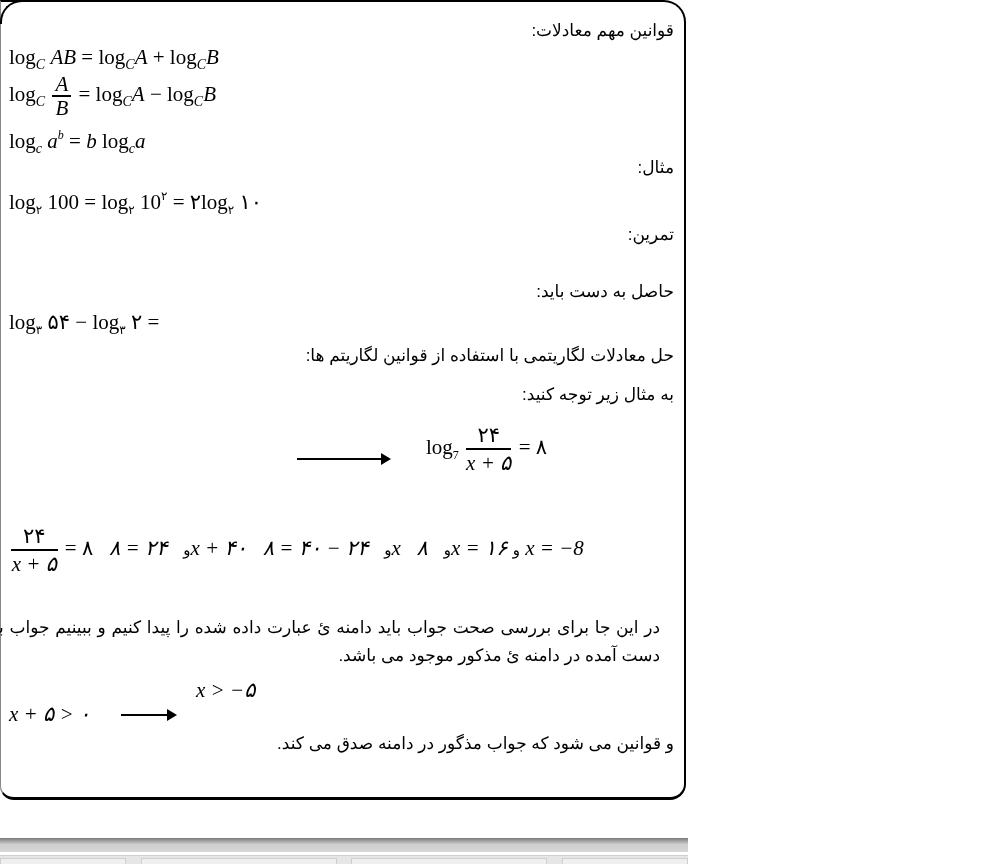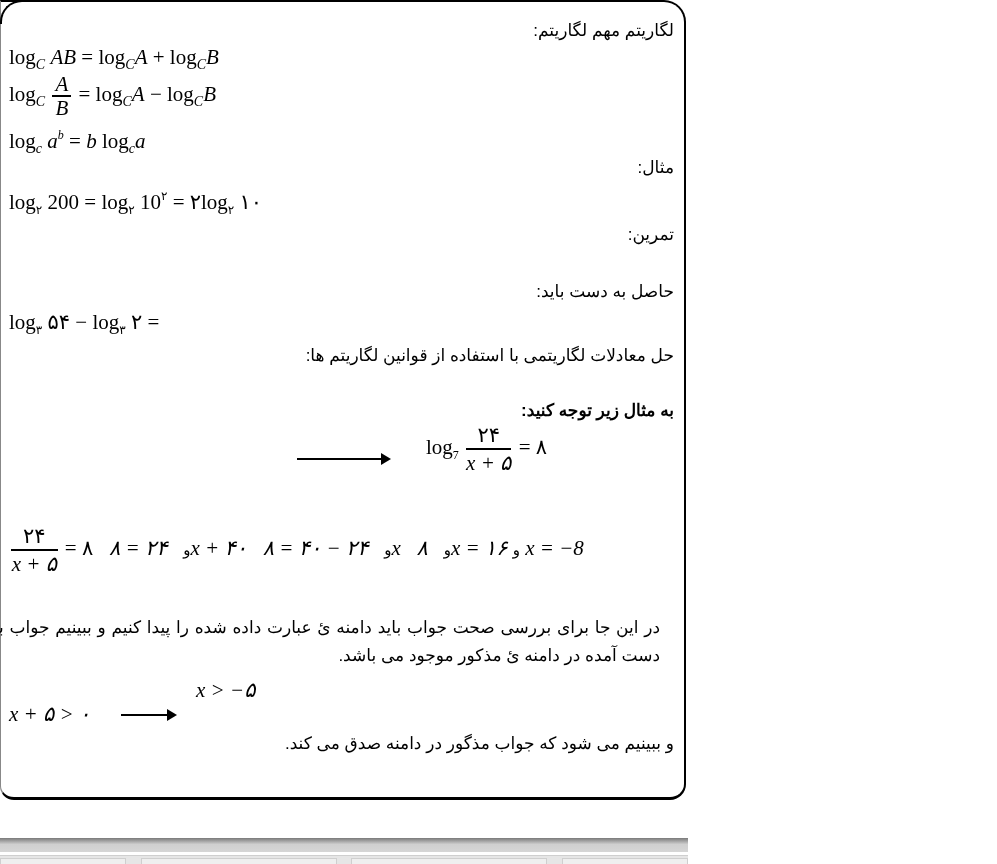--- a/index.html
+++ b/index.html
@@ -34,21 +34,21 @@
   .bottombar { position:absolute; left:0; top:838px; width:688px; height:14px;
     background:linear-gradient(#7a7a7a, #cfcfcf 45%, #d6d6d6); }
   .statusbar { position:absolute; left:0; top:855px; width:688px; height:9px; background:#e6e6e6; border-top:1px solid #cfcfcf; }
   .seg { position:absolute; top:2px; height:7px; background:#efefef; border:1px solid #cfcfcf; border-bottom:none; box-sizing:border-box; }
 </style>
 </head>
 <body>
 
 <div class="page">
 
-  <div class="rtl" style="top:18px;">لگاریتم مهم لگاریتم:</div>
+  <div class="rtl" style="top:18px;">قوانین مهم معادلات:</div>
 
   <div class="math" style="top:43px;">
     <span>log</span><span class="sub">C</span>
     <i>AB</i> <span>=</span>
     <span>log</span><span class="sub">C</span><i>A</i>
     <span>+</span>
     <span>log</span><span class="sub">C</span><i>B</i>
   </div>
 
   <div class="math" style="top:126px;">
@@ -65,42 +65,42 @@
     <span>=</span>
     <span>log</span><span class="sub">C</span><i>A</i>
     <span>−</span>
     <span>log</span><span class="sub">C</span><i>B</i>
   </div>
 
   <div class="rtl" style="top:155px;">مثال:</div>
 
   <div class="math" style="top:187px;">
     <span>log</span><span class="subn">۲</span>
-    <span>200</span> <span>=</span>
+    <span>100</span> <span>=</span>
     <span>log</span><span class="subn">۲</span>
     <span>10</span><span class="sup">۲</span>
     <span>=</span>
     <span>۲</span><span>log</span><span class="subn">۲</span>
     <span>۱۰</span>
   </div>
 
   <div class="rtl" style="top:222px;">تمرین:</div>
   <div class="rtl" style="top:279px;">حاصل به دست باید:</div>
 
   <div class="math" style="top:308px;">
     <span>log</span><span class="subn">۳</span>
     <span>۵۴</span>
     <span>−</span>
     <span>log</span><span class="subn">۳</span>
     <span>۲</span>
     <span>=</span>
   </div>
 
   <div class="rtl" style="top:343px;">حل معادلات لگاریتمی با استفاده از قوانین لگاریتم ها:</div>
-  <div class="rtl" style="top:398px;font-weight:bold;">به مثال زیر توجه کنید:</div>
+  <div class="rtl" style="top:382px;">به مثال زیر توجه کنید:</div>
 
   <span class="arrow" style="position:absolute; left:296px; top:456px; width:92px;"></span>
   <div class="math" style="left:425px; top:421px;">
     <span>log</span><span class="subn">7</span>
     <span class="frac"><span class="num">۲۴</span><span class="den" style="font-style:italic;">x + ۵</span></span>
     <span>=</span>
     <span>۸</span>
   </div>
 
   <div class="math" style="top:522px;">
@@ -115,21 +115,21 @@
     <span style="font-family:'Liberation Sans',sans-serif;font-size:15px;">و</span>
     <span style="font-style:italic;">x = −8</span>
   </div>
 
   <div class="para" style="top:612px;">در این جا برای بررسی صحت جواب باید دامنه ئ عبارت داده شده را پیدا کنیم و ببینیم جواب به دست آمده در دامنه ئ مذکور موجود می باشد.</div>
 
   <div class="math" style="top:700px; font-style:italic;">x + ۵ &gt; ۰</div>
   <span class="arrow" style="position:absolute; left:120px; top:712px; width:54px;"></span>
   <div class="math" style="left:195px; top:676px; font-style:italic;">x &gt; −۵</div>
 
-  <div class="rtl" style="top:731px;">و ببینیم می شود که جواب مذگور در دامنه صدق می کند.</div>
+  <div class="rtl" style="top:731px;">و قوانین می شود که جواب مذگور در دامنه صدق می کند.</div>
 </div>
 
 <div class="bottombar"></div>
 <div class="statusbar">
   <div class="seg" style="left:0; width:126px;"></div>
   <div class="seg" style="left:141px; width:196px;"></div>
   <div class="seg" style="left:351px; width:196px;"></div>
   <div class="seg" style="left:562px; width:126px;"></div>
 </div>
 

